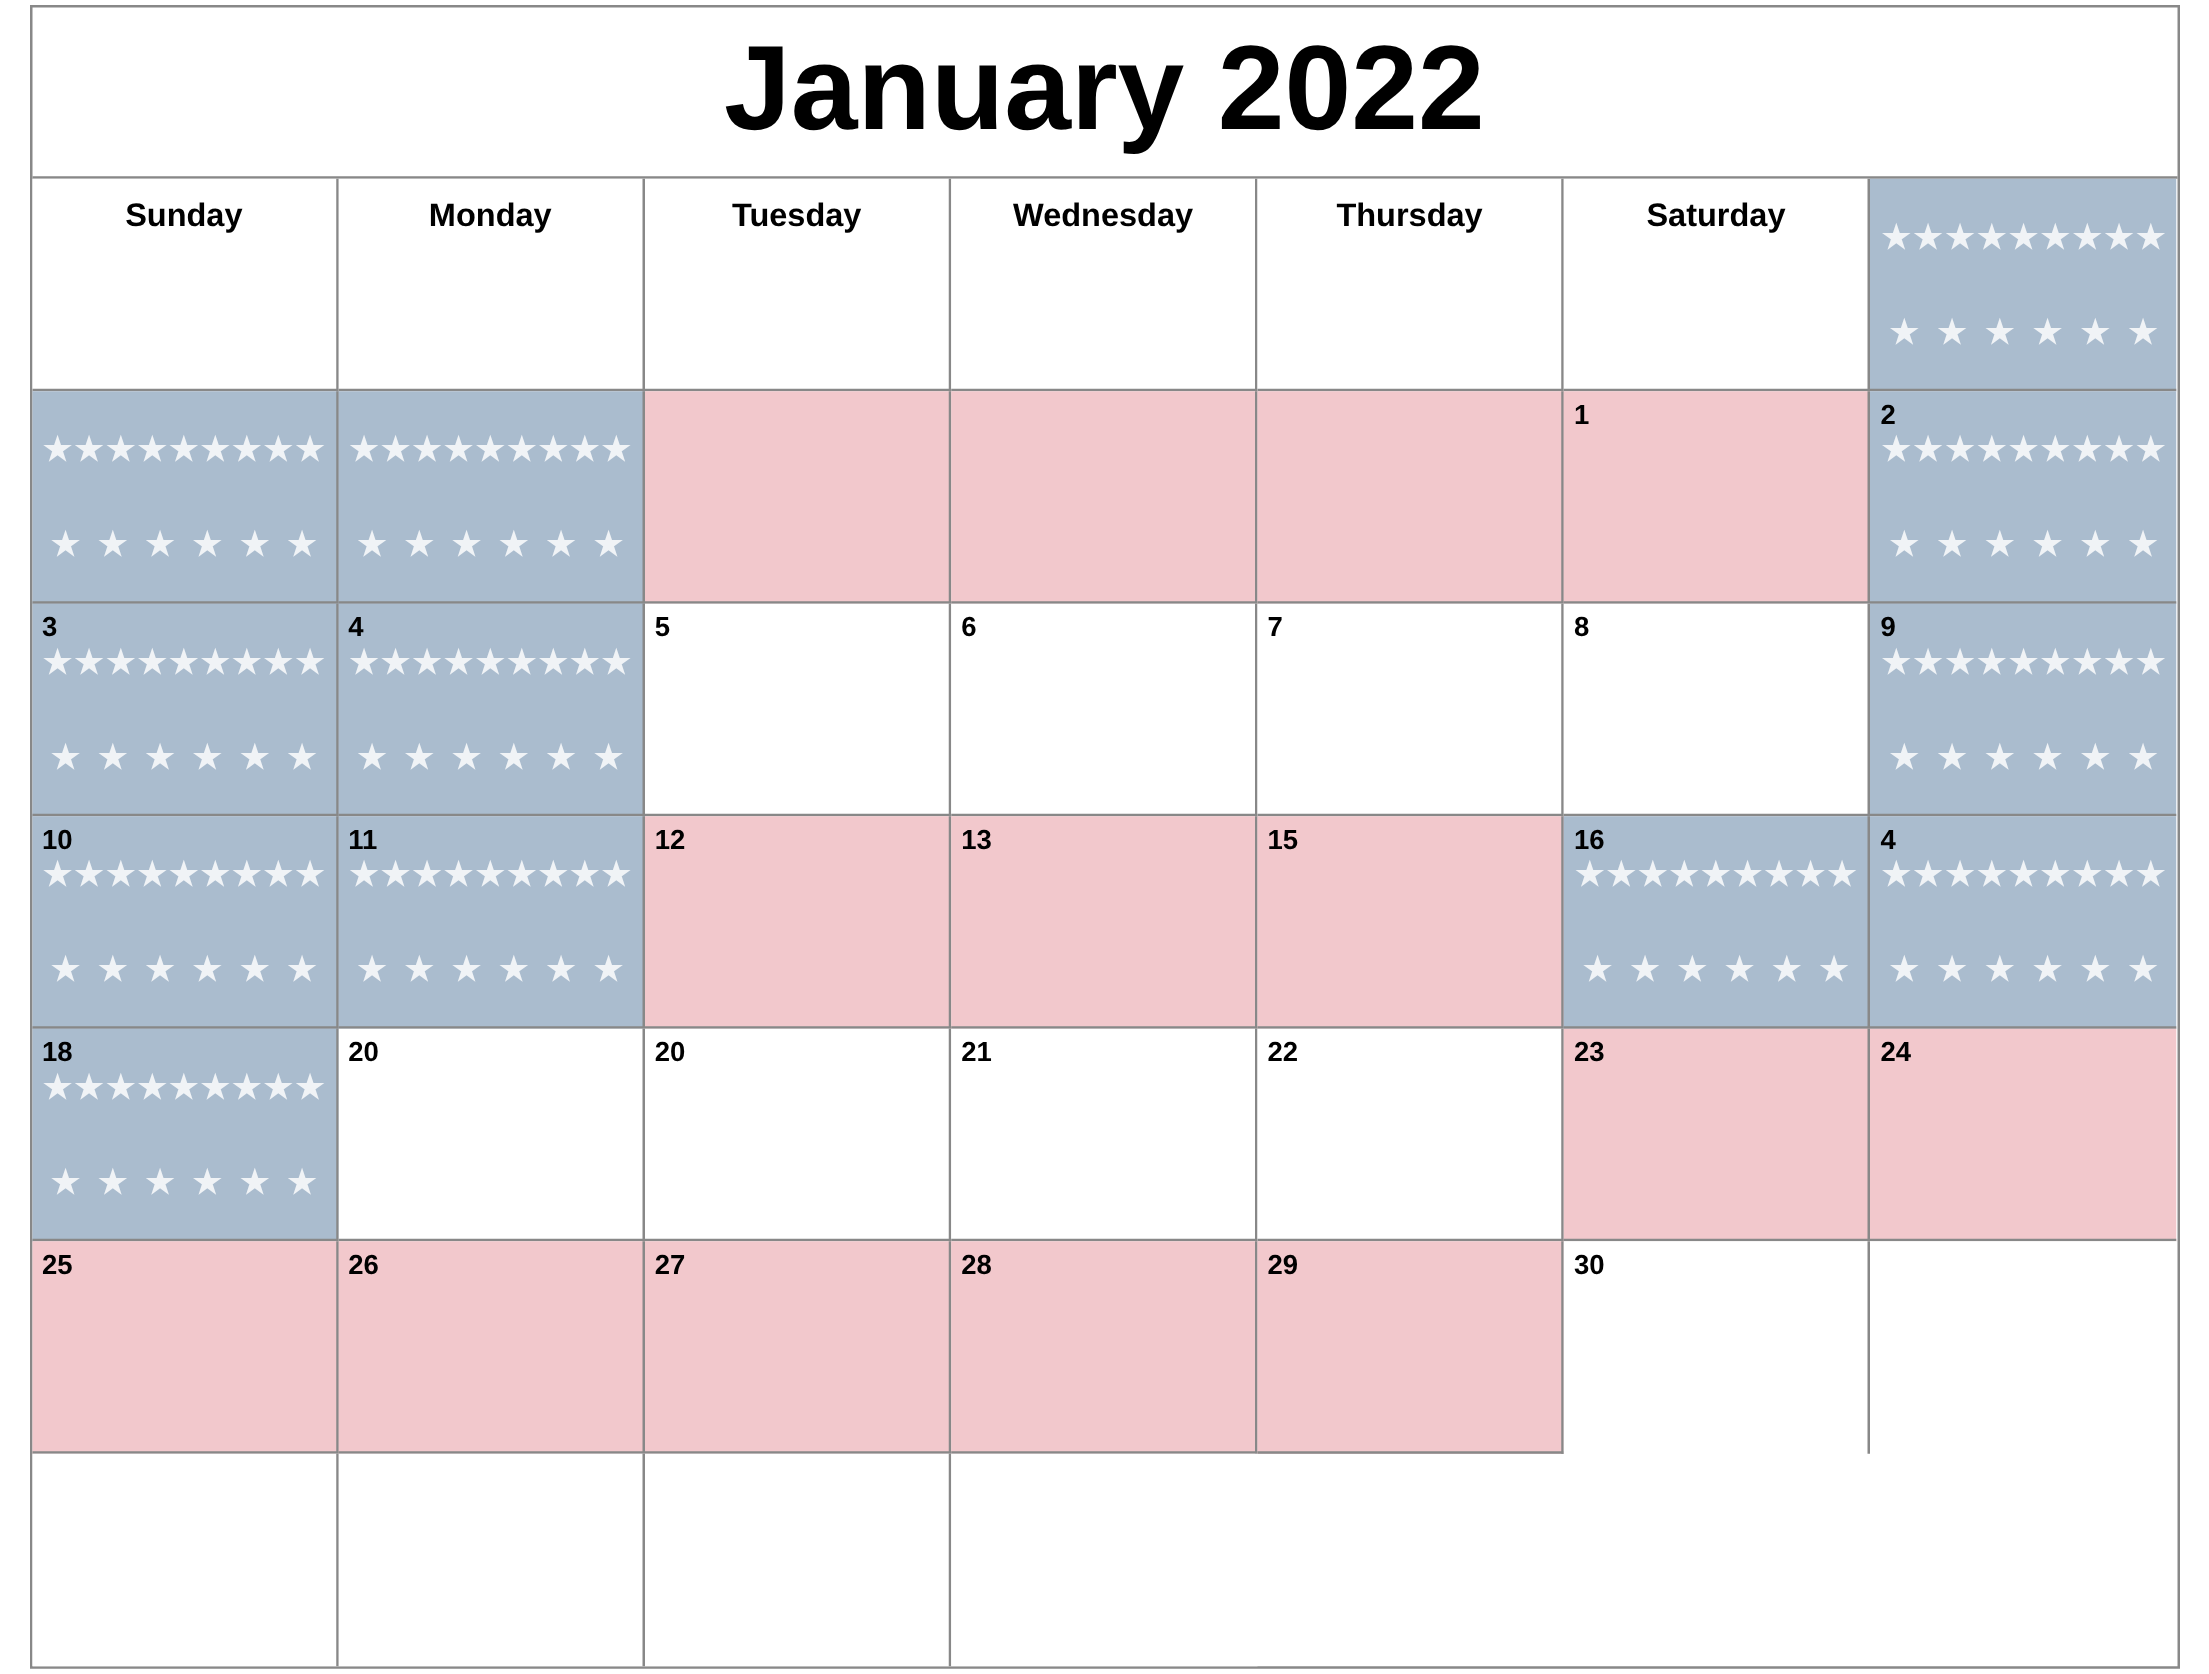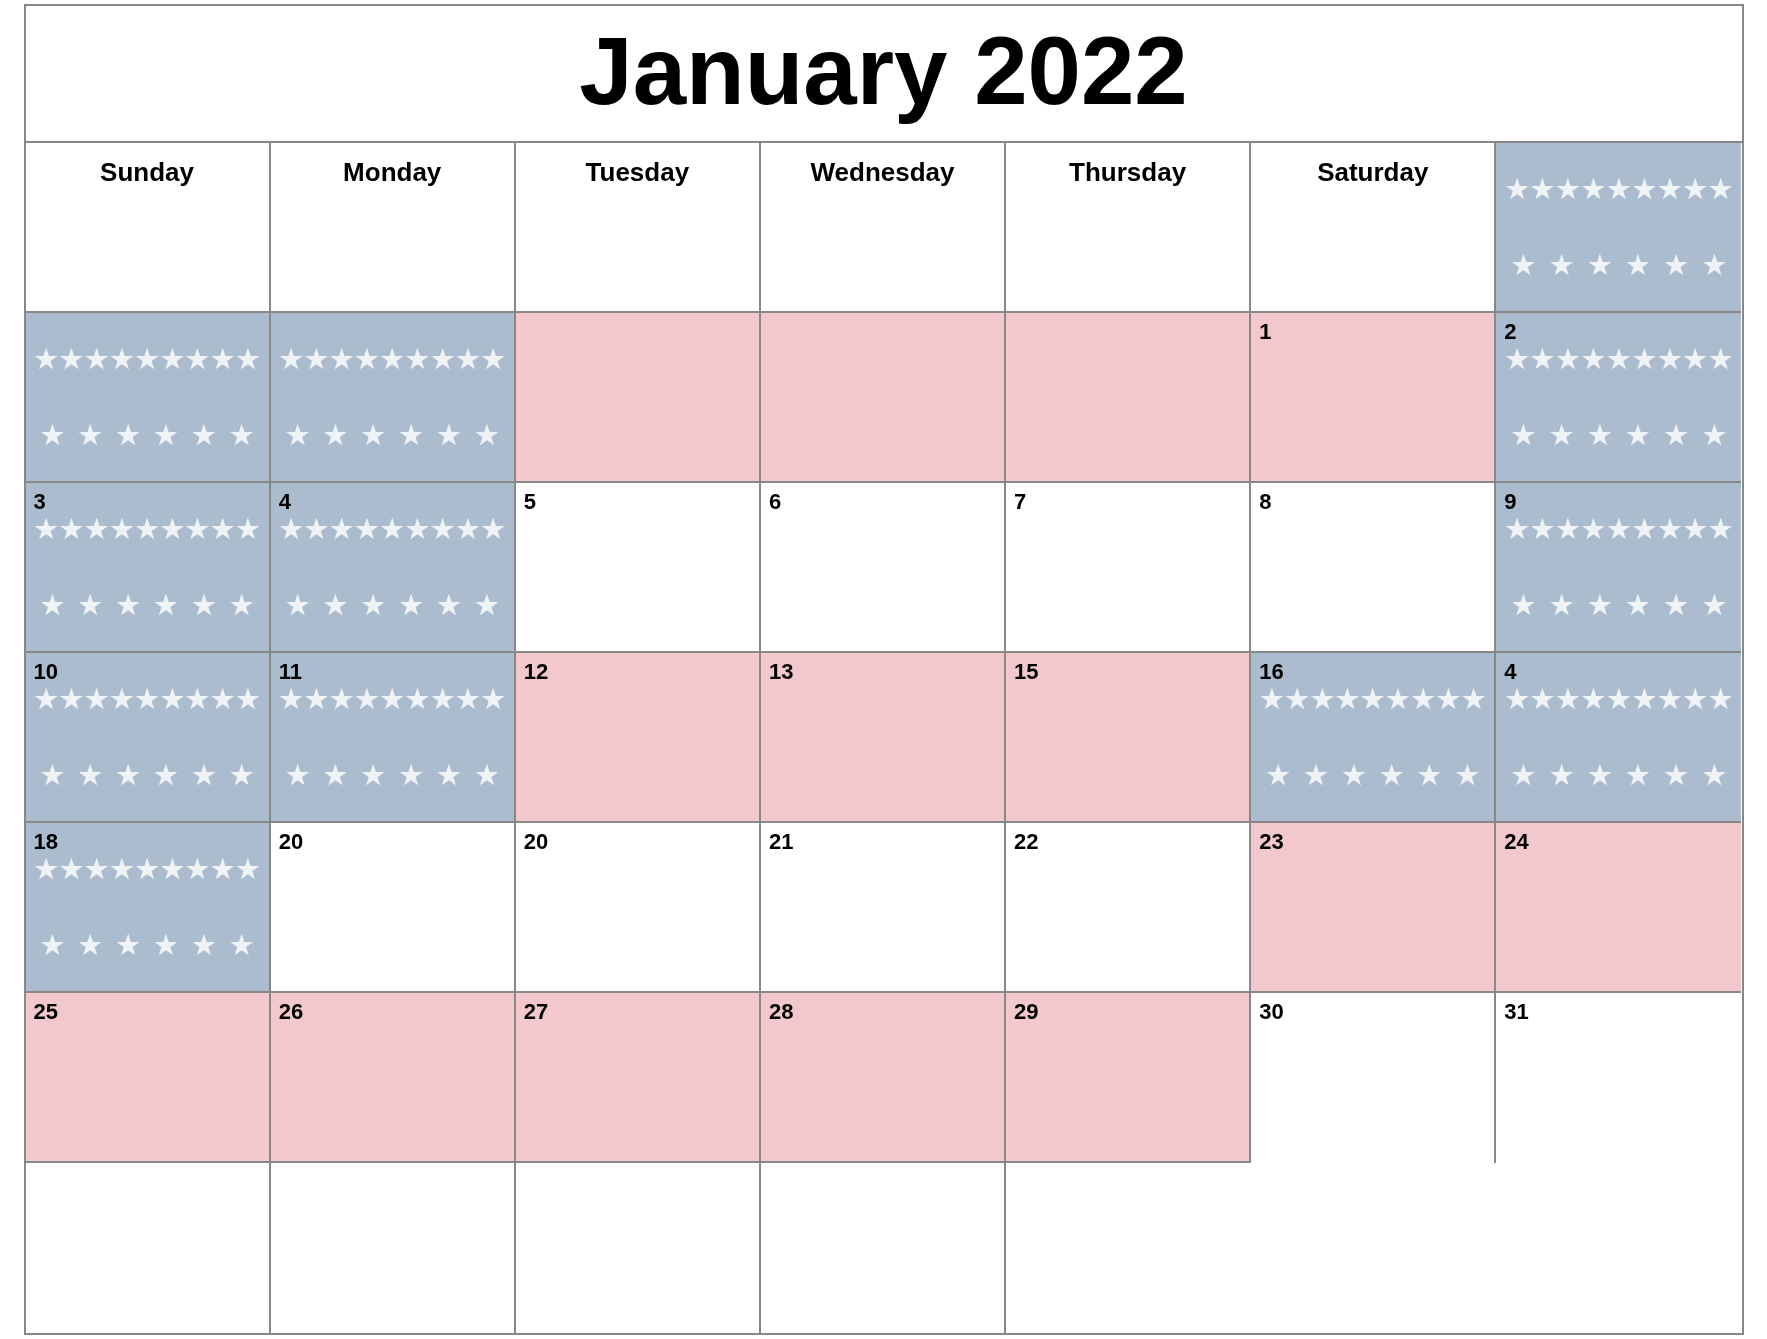--- a/index.html
+++ b/index.html
@@ -337,21 +337,20 @@
       <div class="cell" style="background-color: rgb(255, 255, 255);"><span class="date-num" style="position: relative; z-index: 2;">21</span></div>
       <div class="cell" style="background-color: rgb(255, 255, 255);"><span class="date-num" style="position: relative; z-index: 2;">22</span></div>
       <div class="cell" style="background-color: rgb(242, 200, 204);"><span class="date-num" style="position: relative; z-index: 2;">23</span></div>
       <div class="cell" style="background-color: rgb(242, 200, 204);"><span class="date-num" style="position: relative; z-index: 2;">24</span></div>
       <div class="cell" style="background-color: rgb(242, 200, 204);"><span class="date-num" style="position: relative; z-index: 2;">25</span></div>
       <div class="cell" style="background-color: rgb(242, 200, 204);"><span class="date-num" style="position: relative; z-index: 2;">26</span></div>
       <div class="cell" style="background-color: rgb(242, 200, 204);"><span class="date-num" style="position: relative; z-index: 2;">27</span></div>
       <div class="cell" style="background-color: rgb(242, 200, 204);"><span class="date-num" style="position: relative; z-index: 2;">28</span></div>
       <div class="cell" style="background-color: rgb(242, 200, 204);"><span class="date-num" style="position: relative; z-index: 2; text-align: right;">29</span></div>
       <div class="cell" style="border-bottom: none; background-color: rgb(255, 255, 255);"><span class="date-num" style="position: relative; z-index: 2;">30</span></div>
-      <div class="cell" style="border-bottom: none; background-color: rgb(255, 255, 255);"><span class="date-num" style="position: relative; z-index: 2;">31</span></div>
       <div class="cell" style="border-bottom: none; background-color: rgb(255, 255, 255);"></div>
       <div class="cell" style="border-bottom: none; background-color: rgb(255, 255, 255);"></div>
       <div class="cell" style="border-bottom: none; background-color: rgb(255, 255, 255);"></div>
       <div class="cell" style="border-bottom: none; background-color: rgb(255, 255, 255);"></div>
       <div class="cell" style="border-bottom: none; background-color: rgb(255, 255, 255);"></div>
     </div>
 
 </div>
 
 </body></html>

